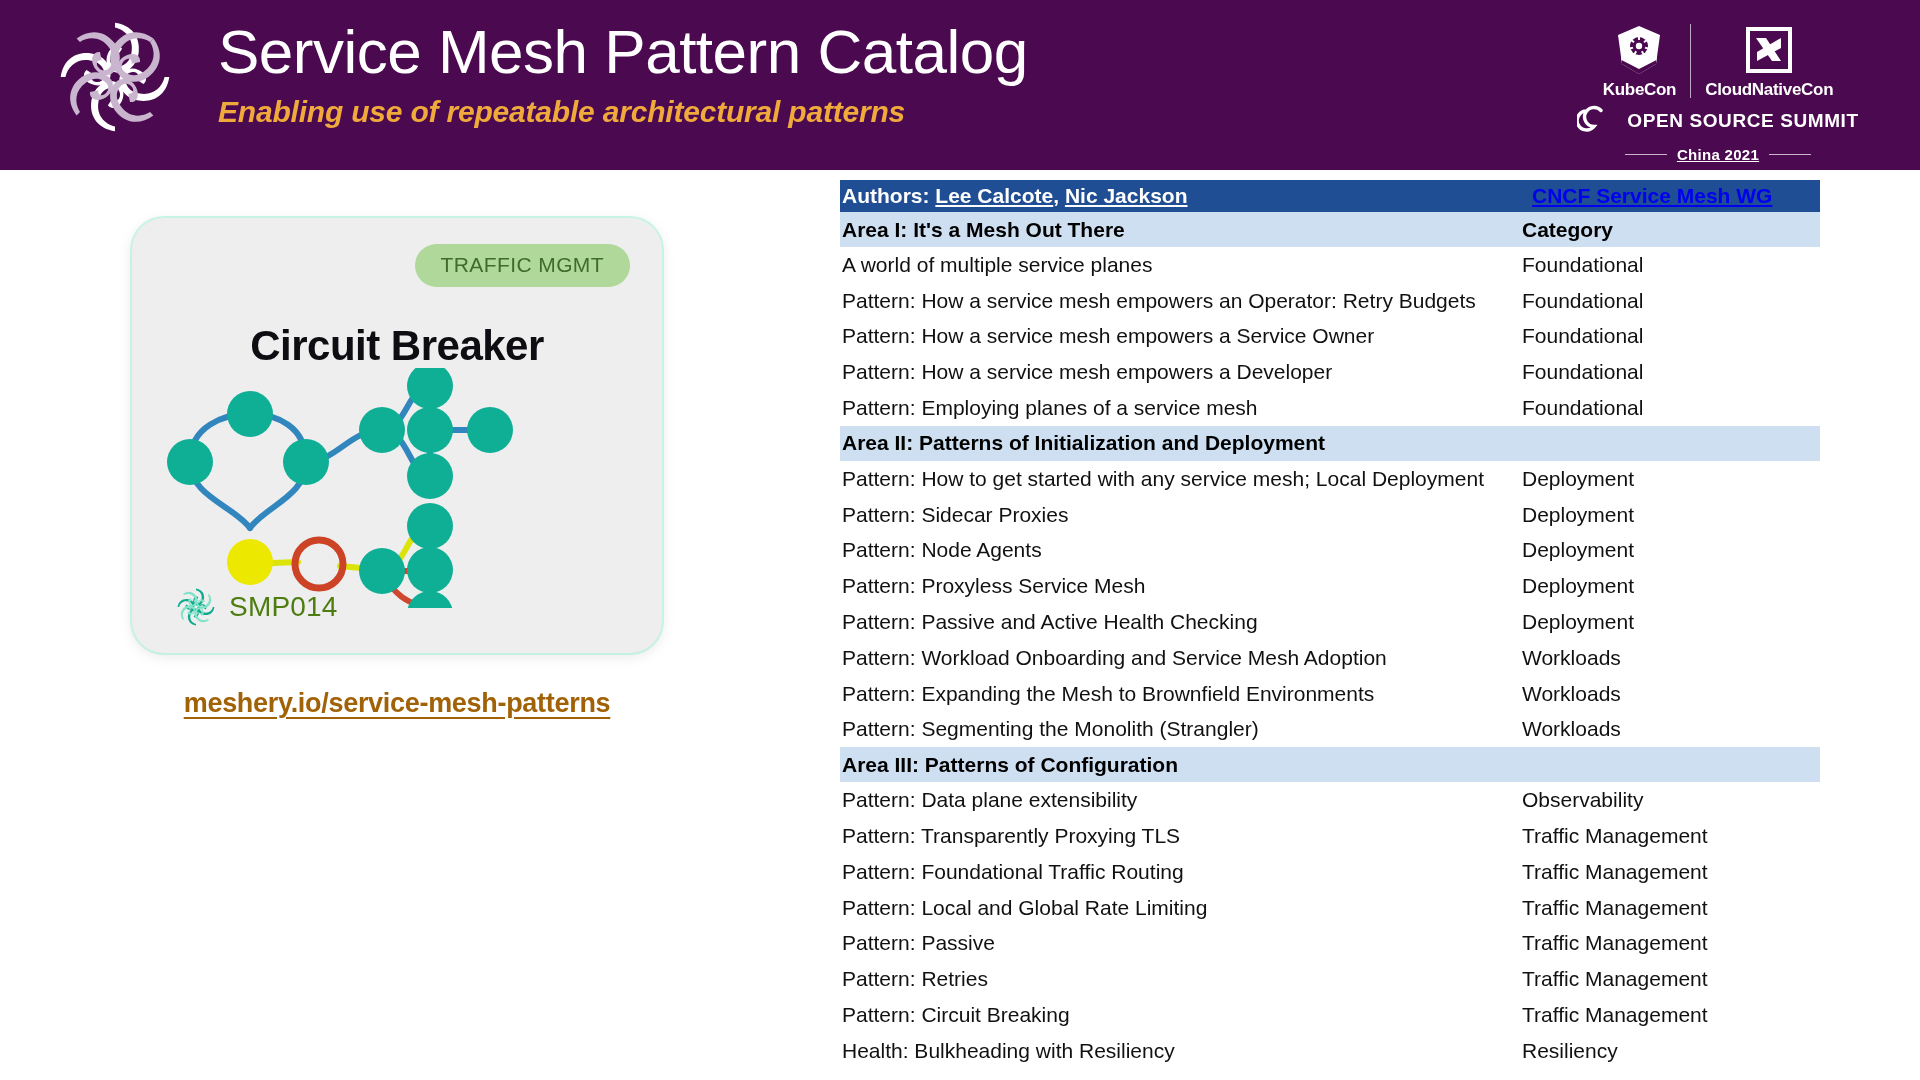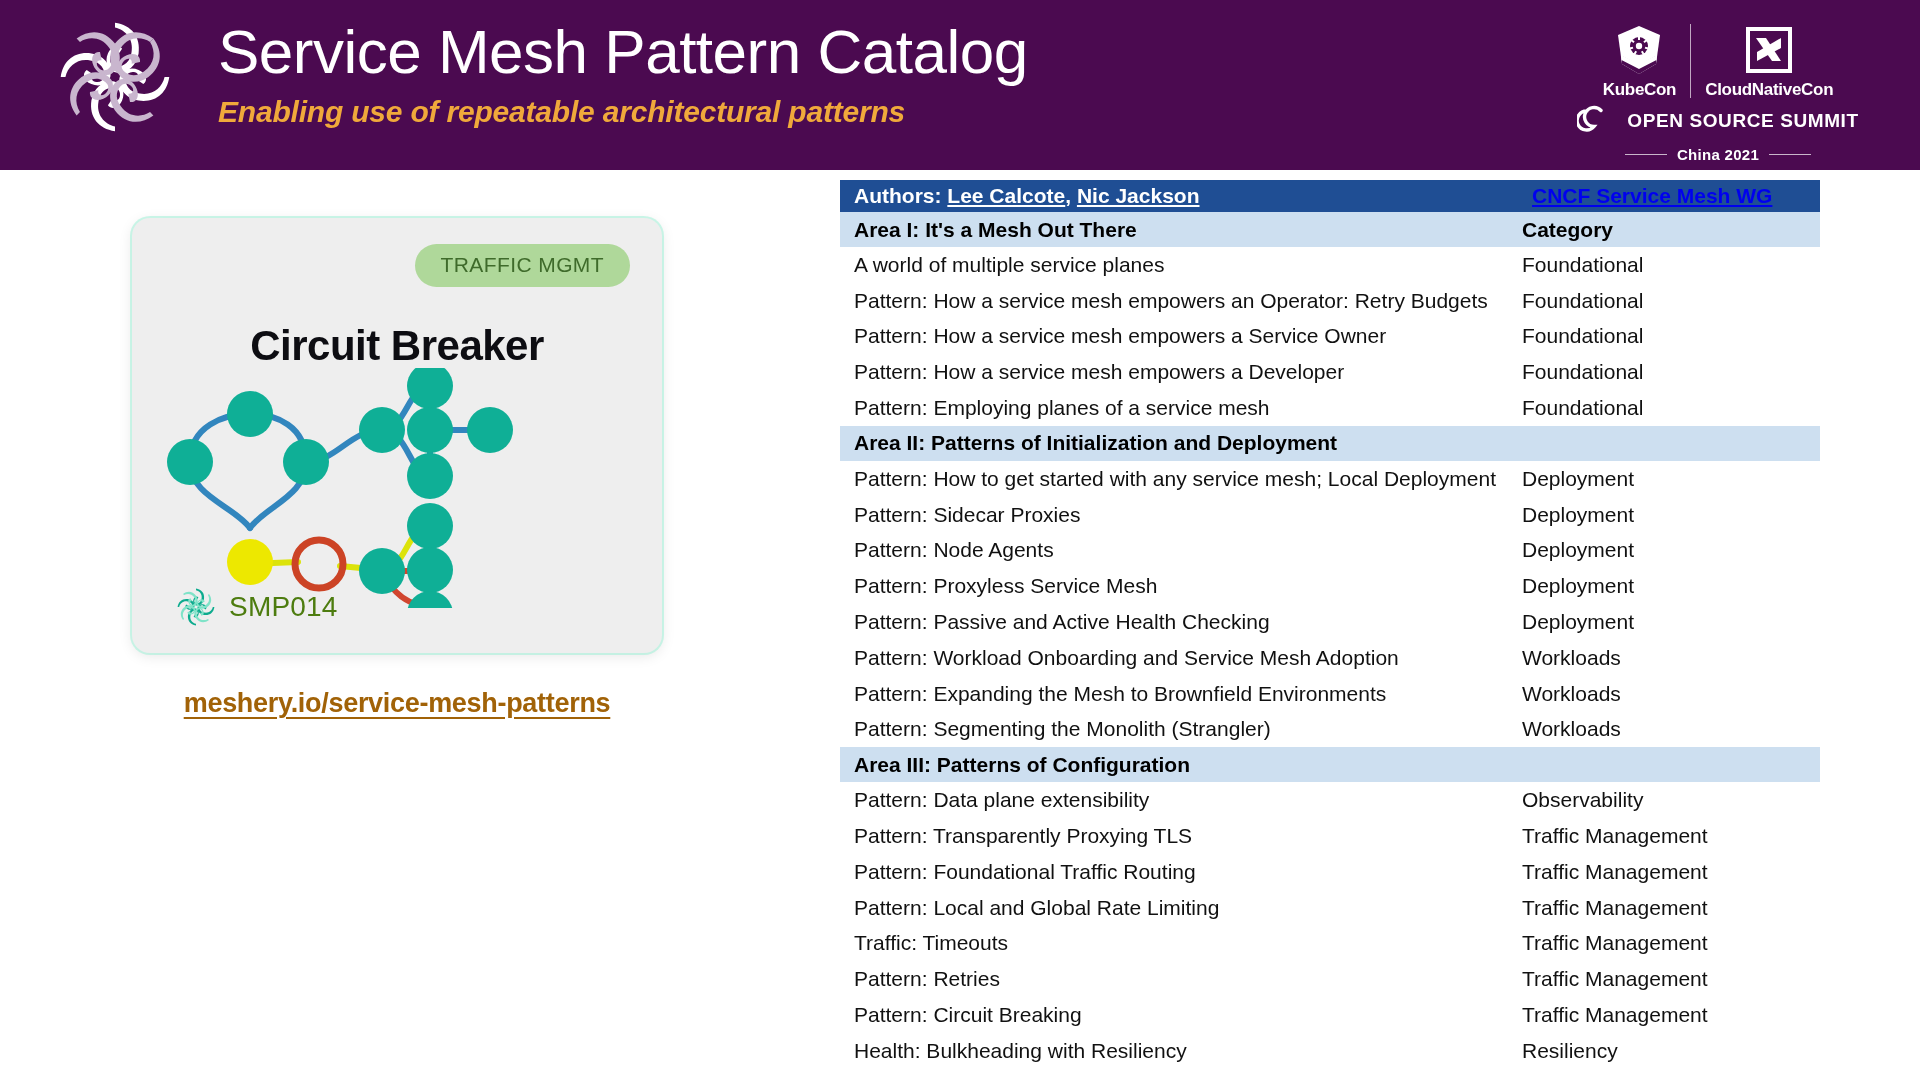--- a/index.html
+++ b/index.html
@@ -96,20 +96,21 @@
     font-weight: 700;
     letter-spacing: 0.6px;
     white-space: nowrap;
   }
   .conf-year-row {
     display: flex;
     align-items: center;
     justify-content: center;
     gap: 10px;
     margin-top: 6px;
+    text-decoration: underline;
   }
   .conf-year-line {
     width: 42px; height: 1px; background: rgba(255,255,255,0.7);
   }
   .conf-year {
     font-size: 15px;
     font-weight: 700;
     letter-spacing: 0.3px;
     white-space: nowrap;
   }
@@ -121,21 +122,21 @@
     height: 910px;
     background: #ffffff;
   }
 
   
   .card {
     position: absolute;
     left: 132px; top: 48px;
     width: 530px; height: 435px;
     background: #EEEEEE;
-    border-radius: 18px;
+    border-radius: 32px;
     box-shadow: 0 0 0 2px rgba(160,240,215,0.55), 0 3px 14px rgba(0,0,0,0.10);
   }
   .badge {
     position: absolute;
     right: 32px; top: 26px;
     background: #AFD89A;
     color: #3F6B2B;
     font-size: 21px;
     letter-spacing: 0.4px;
     padding: 9px 26px 10px 26px;
@@ -188,21 +189,21 @@
     position: absolute;
     left: 840px; top: 10px;
     width: 980px;
   }
   .row {
     display: flex;
     align-items: center;
     width: 980px;
     height: 35.8px;
   }
-  .row .c1 { width: 682px; padding-left: 14px; }
+  .row .c1 { width: 682px; padding-left: 2px; }
   .row .c2 { width: 298px; }
   .row.authors {
     background: #1F4E94;
     color: #ffffff;
     font-weight: 700;
     font-size: 21px;
     height: 32px;
   }
   .row.authors .c2 { text-align: left; padding-left: 0px; }
   .row.authors .wg { text-decoration: underline; display:inline-block; margin-left: 10px;}
@@ -479,21 +480,21 @@
         </div>
         <div class="row item">
           <div class="c1">Pattern: Foundational Traffic Routing</div>
           <div class="c2">Traffic Management</div>
         </div>
         <div class="row item">
           <div class="c1">Pattern: Local and Global Rate Limiting</div>
           <div class="c2">Traffic Management</div>
         </div>
         <div class="row item">
-          <div class="c1">Traffic: Timeouts</div>
+          <div class="c1">Pattern: Passive</div>
           <div class="c2">Traffic Management</div>
         </div>
         <div class="row item">
           <div class="c1">Pattern: Retries</div>
           <div class="c2">Traffic Management</div>
         </div>
         <div class="row item">
           <div class="c1">Pattern: Circuit Breaking</div>
           <div class="c2">Traffic Management</div>
         </div>

